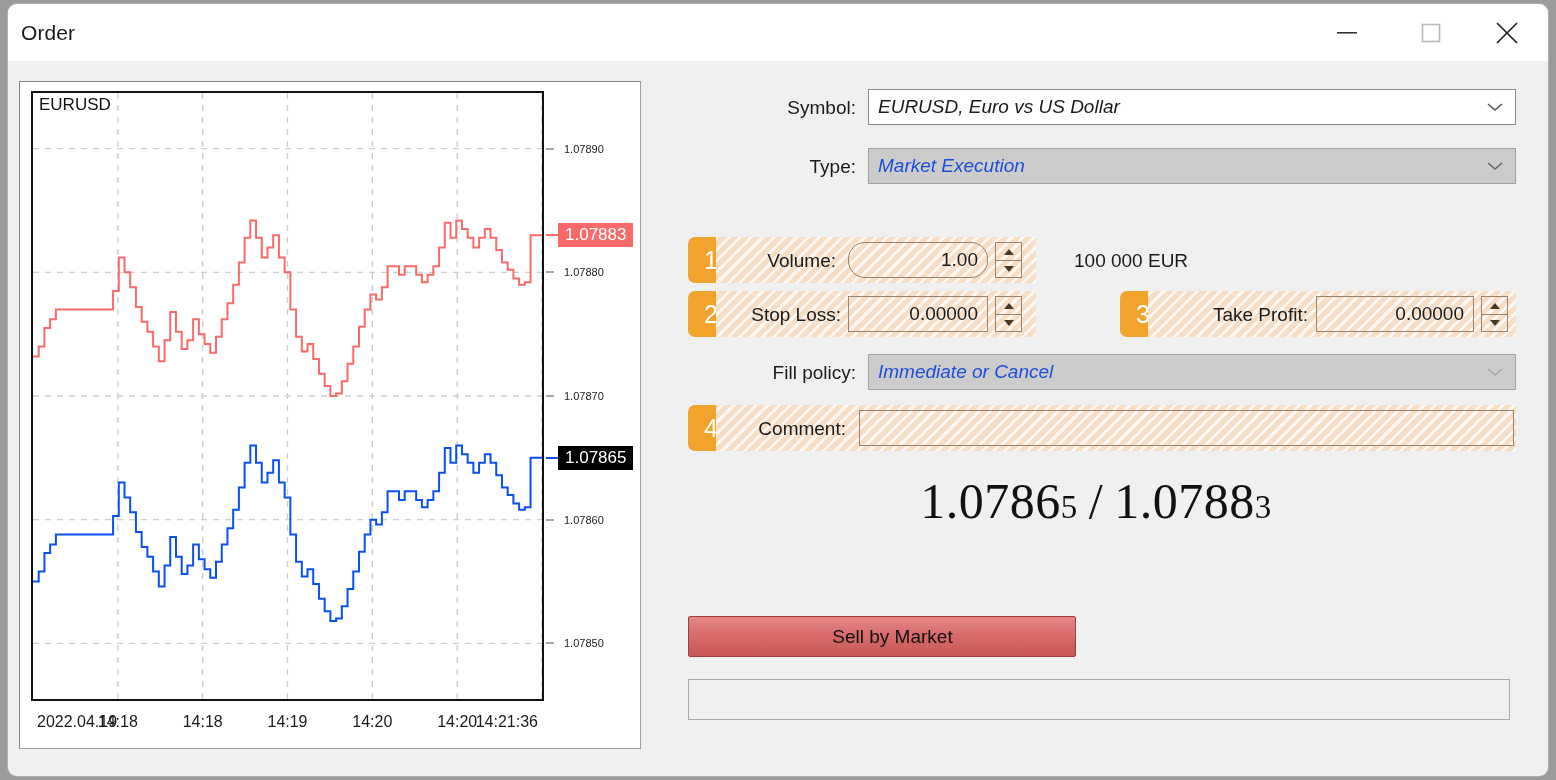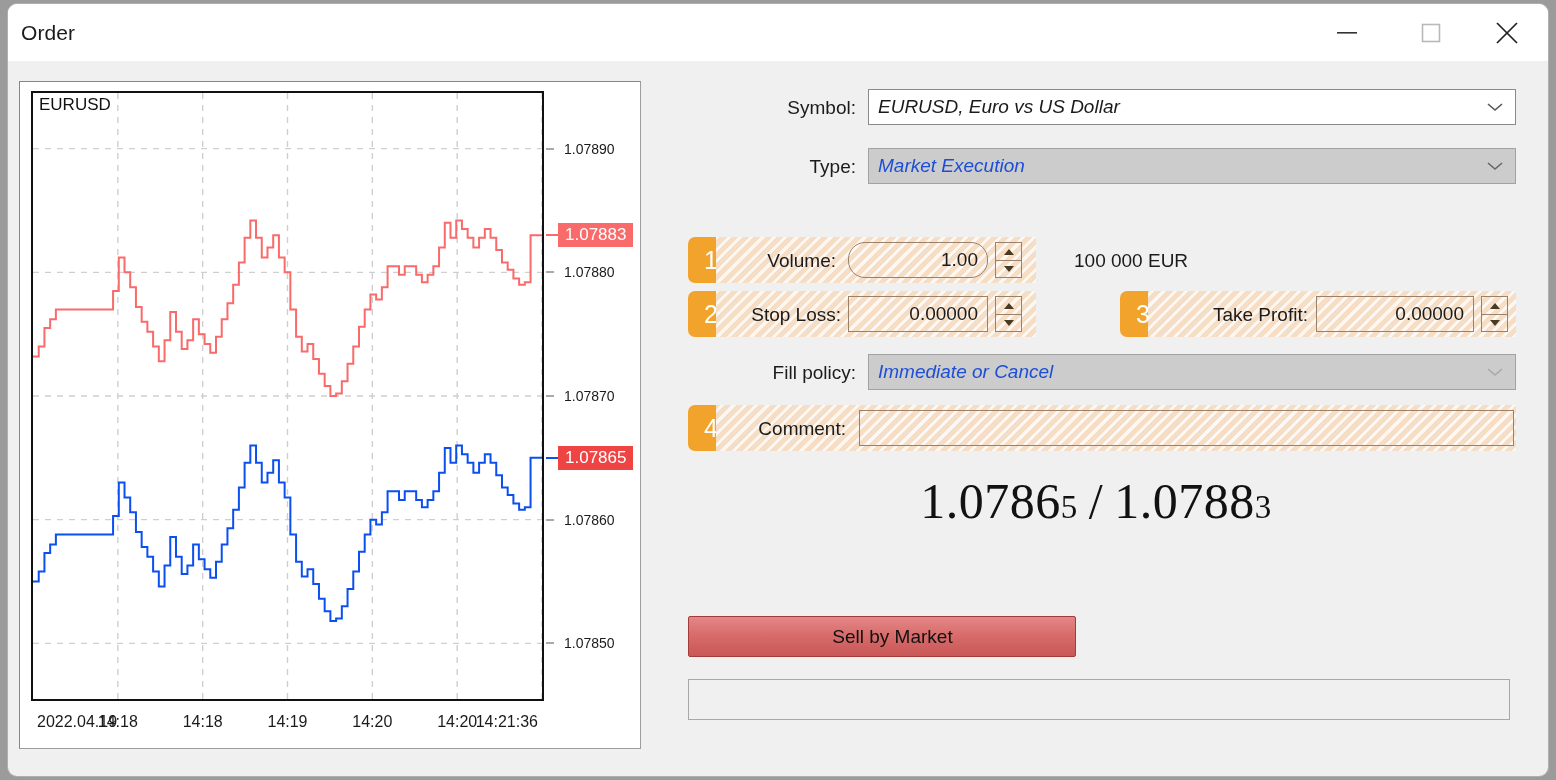--- a/index.html
+++ b/index.html
@@ -53,21 +53,21 @@
   .plot svg{display:block;}
   .chart-symbol{
     position:absolute;left:19px;top:13px;
     font-size:17px;color:#111;z-index:4;
   }
   .yaxis{
     position:absolute;left:526px;top:9px;width:96px;height:610px;
   }
   .ytick{
     position:absolute;left:18px;
-    font-size:14px;color:#1b1b1b;white-space:nowrap;
+    font-size:11px;color:#1b1b1b;white-space:nowrap;
     transform:translateY(-50%);
   }
   .ytick-mark{
     position:absolute;left:0px;width:8px;height:1px;background:#555;
     transform:translateY(-50%);
   }
   .ybadge{
     position:absolute;left:12px;
     font-size:17px;color:#ffffff;white-space:nowrap;
     padding:3px 7px 4px 7px;
@@ -282,21 +282,21 @@
           <div class="ytick-mark" style="top:428.67346938771584px;"></div>
           <div class="ytick" style="top:428.67346938771584px;">1.07860</div>
           <div class="ytick-mark" style="top:552.3469387754318px;"></div>
           <div class="ytick" style="top:552.3469387754318px;">1.07850</div>
         </div>
 
       <div class="ybadge-tail" id="ask-tail" style="background: rgb(249, 106, 106); top: 144.224px;"></div>
       <div class="ybadge" id="ask-badge" style="background: rgb(249, 106, 106); top: 144.224px;">1.07883</div>
 
       <div class="ybadge-tail" id="bid-tail" style="background: rgb(11, 79, 240); top: 366.837px;"></div>
-      <div class="ybadge" id="bid-badge" style="background: #ef4444; top: 366.837px;">1.07865</div>
+      <div class="ybadge" id="bid-badge" style="background: #000000; top: 366.837px;">1.07865</div>
     </div>
 
     <div class="xaxis" id="xaxis">
         <div class="xtick" style="left:6px;">2022.04.19</div>
         <div class="xtick" style="left:86.83333333333333px;transform:translateX(-50%);">14:18</div>
         <div class="xtick" style="left:171.66666666666666px;transform:translateX(-50%);">14:18</div>
         <div class="xtick" style="left:256.5px;transform:translateX(-50%);">14:19</div>
         <div class="xtick" style="left:341.3333333333333px;transform:translateX(-50%);">14:20</div>
         <div class="xtick" style="left:426.16666666666663px;transform:translateX(-50%);">14:20</div>
         <div class="xtick" style="left:507px;transform:translateX(-100%);">14:21:36</div>

